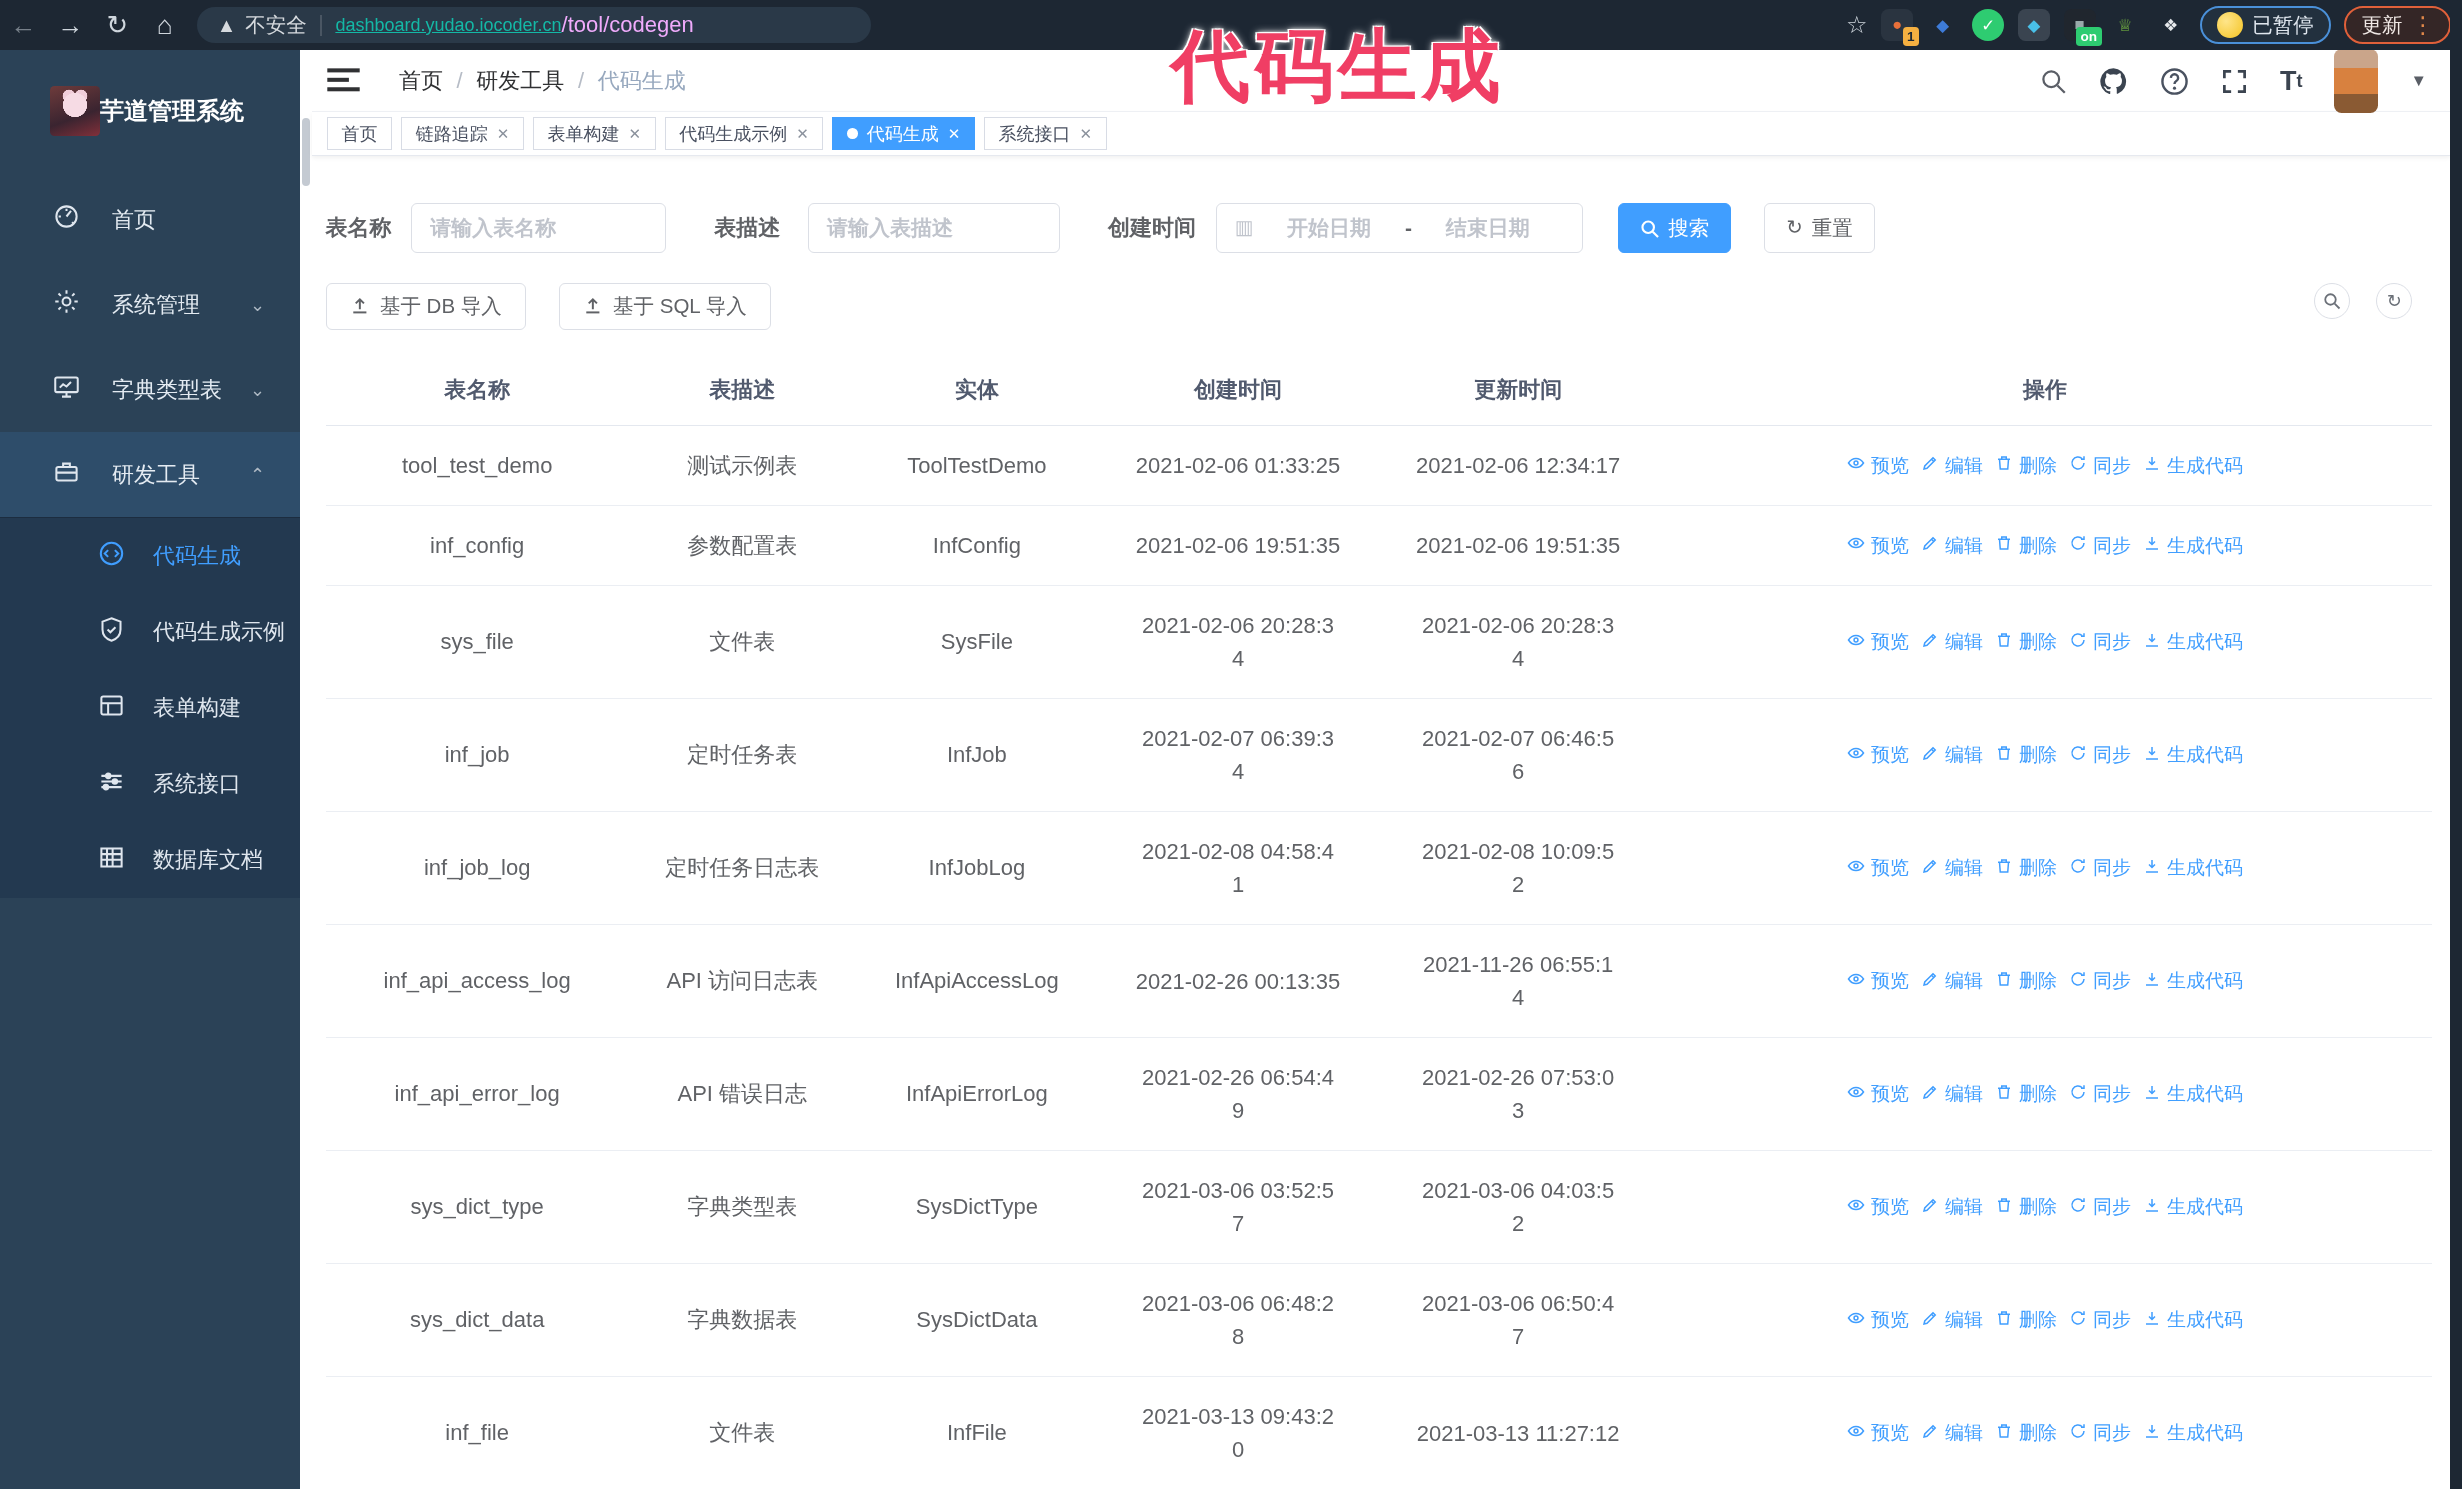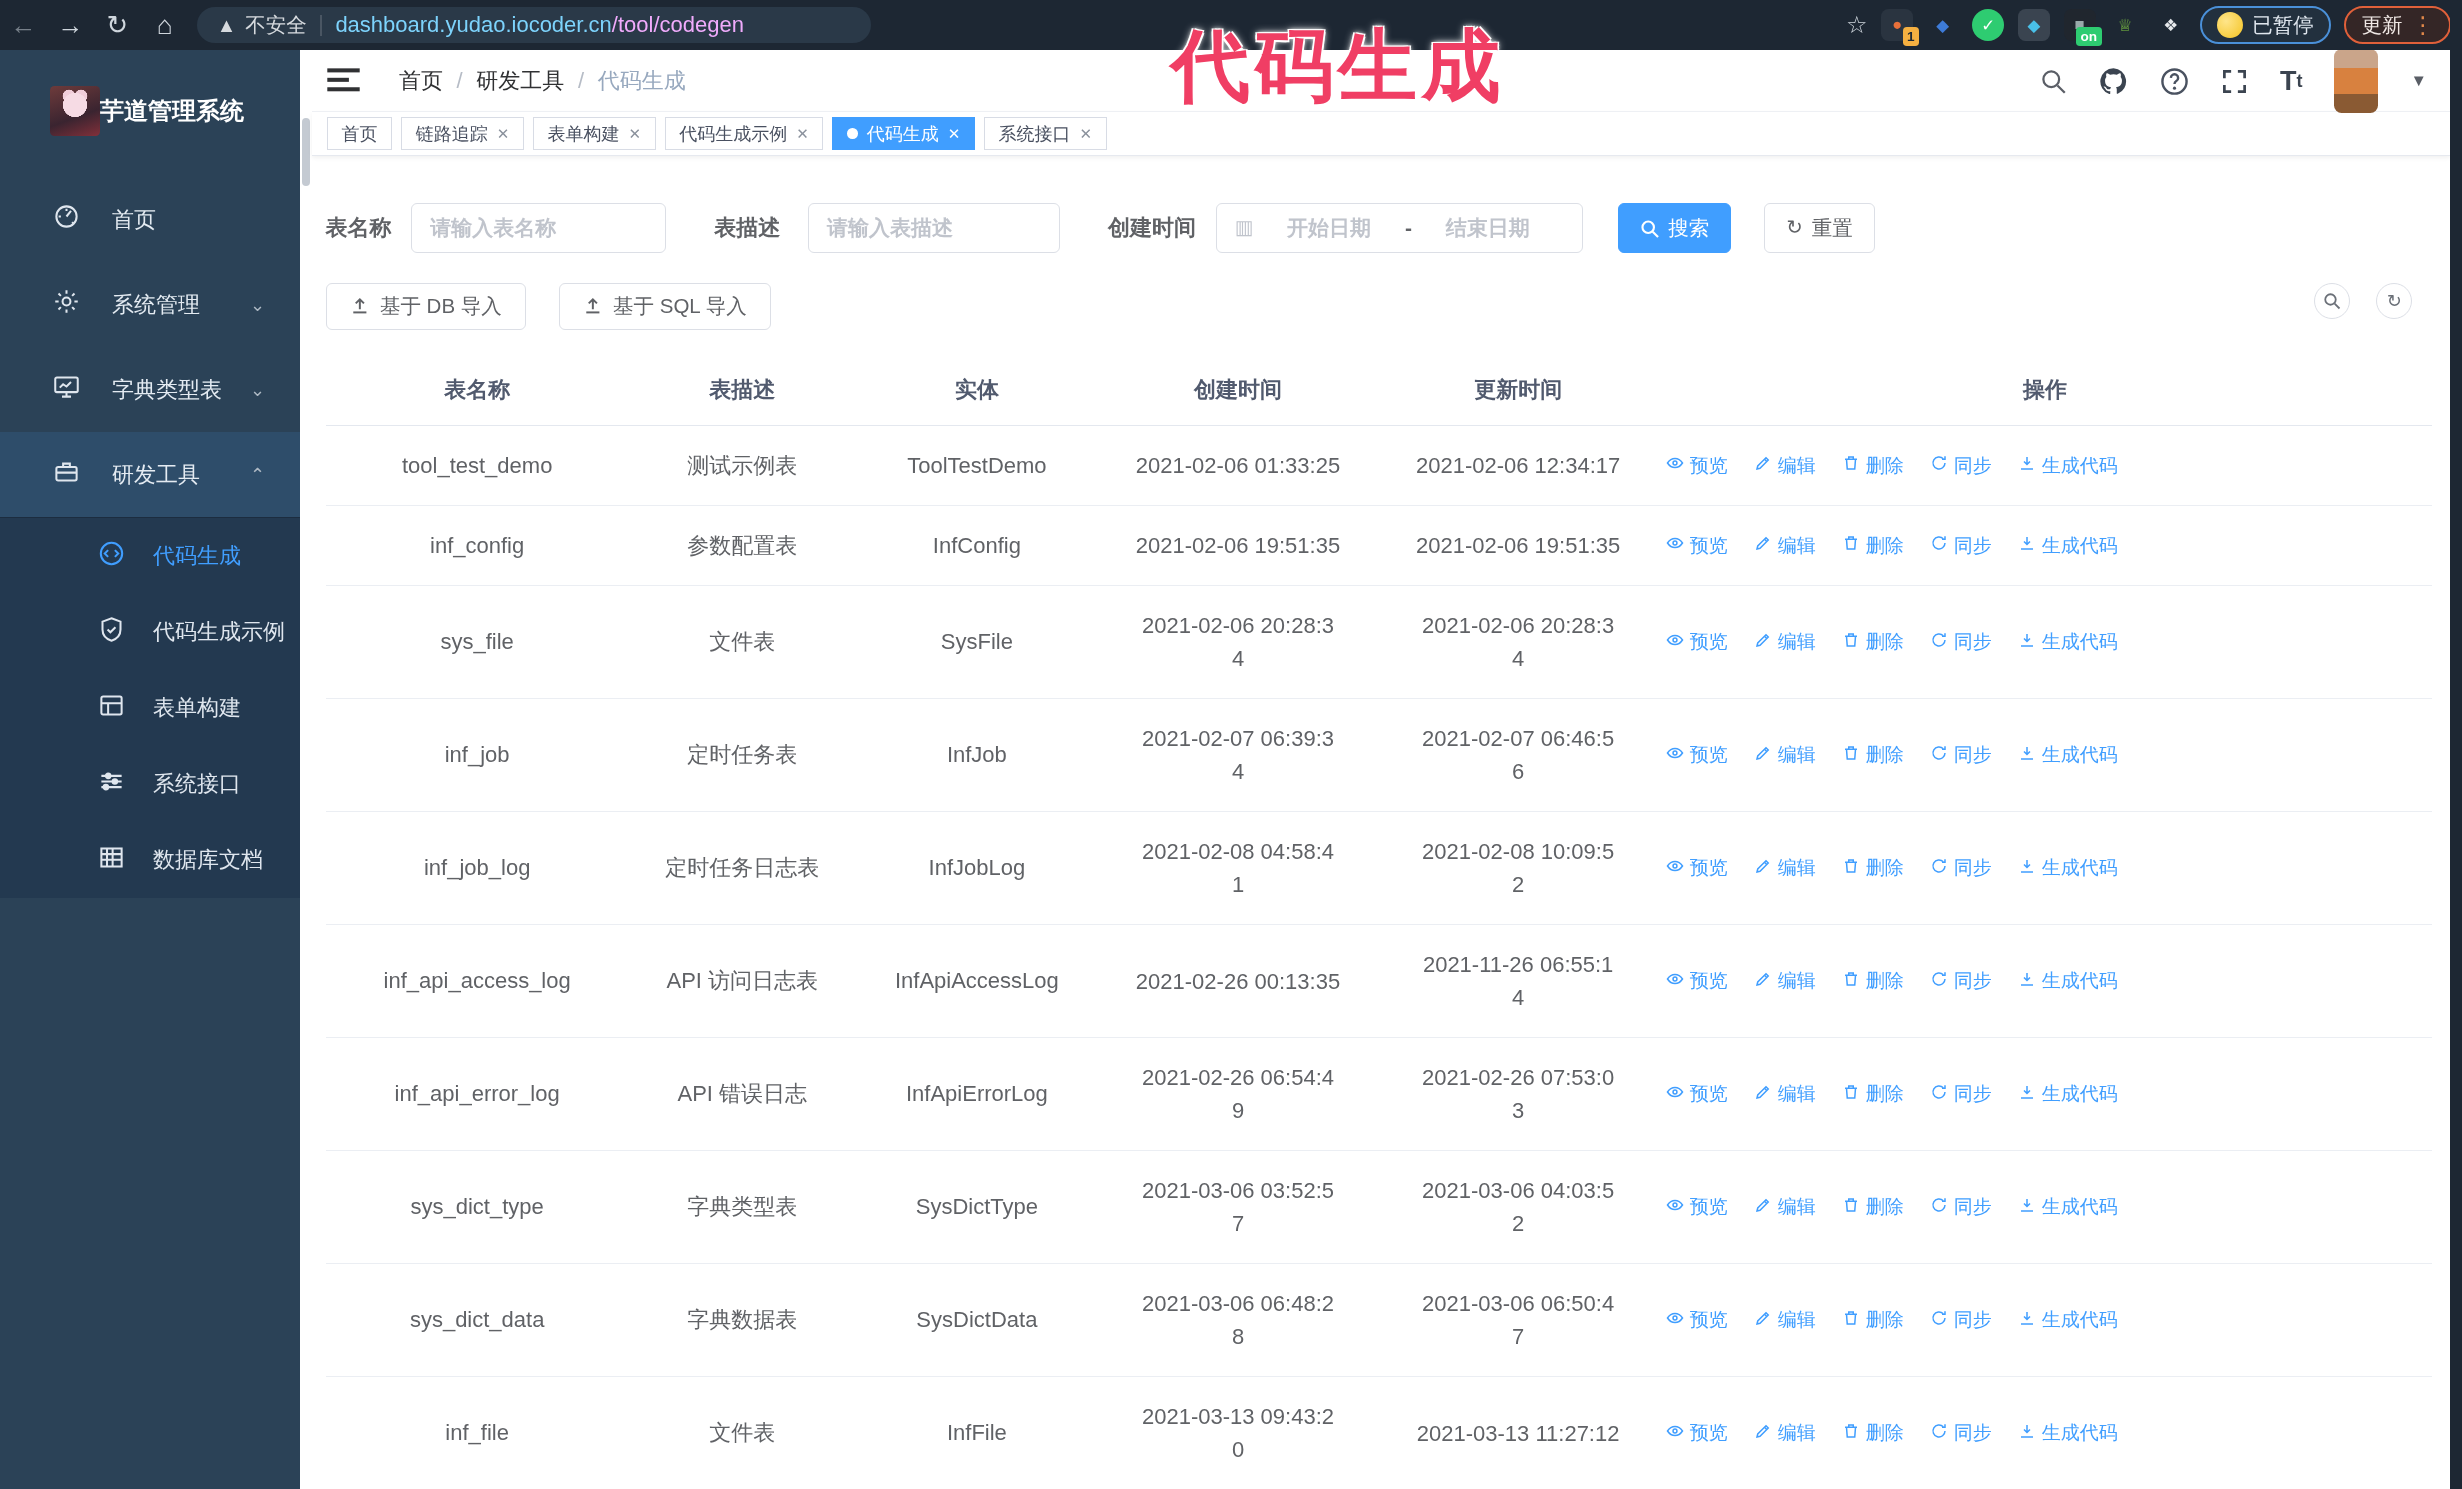--- a/index.html
+++ b/index.html
@@ -7,21 +7,21 @@
   .stage { position:relative; width:2462px; height:1490px; }
 
   
   .browser-bar { position:absolute; left:0; top:0; width:2462px; height:50px; background:#1d2733; display:flex; align-items:center; z-index:30; }
   .nav-ico { width:47px; text-align:center; font-size:26px; color:#cfd6dd; cursor:pointer; }
   .nav-ico.dim { color:#77808a; }
   .url-pill { margin-left:9px; width:674px; height:36px; background:#2a3948; border-radius:18px; display:flex; align-items:center; padding:0 19.7px; }
   .warn-ico { color:#d6dade; font-size:19.7px; margin-right:9px; }
   .sec-label { color:#d6dade; font-size:20.5px; margin-right:13.6px; }
   .url-sep { width:1.5px; height:21px; background:#4a5663; margin-right:13.6px; }
-  .url-host { color:#7dd3fc; font-size:22px; }
+  .url-host { color:#14b8a6; font-size:18px;text-decoration:underline; }
   .url-path { color:#f0abfc; font-size:22px; }
   .bar-right { position:absolute; right:10.6px; top:0; height:50px; display:flex; align-items:center; gap:13.6px; }
   .star { color:#cfd6dd; font-size:24px; }
   .ext { width:32px; height:32px; border-radius:7.6px; display:flex; align-items:center; justify-content:center; font-size:16.7px; position:relative; }
   .ext .badge { position:absolute; right:-6px; bottom:-4.5px; background:#f5b041; color:#1d2733; font-size:13.6px; line-height:1; padding:2.3px 4.5px; border-radius:3.8px; font-weight:bold; }
   .ext .badge.green { background:#2ecc71; color:#fff; }
   .pill { height:38px; border-radius:19px; display:flex; align-items:center; padding:0 15px; gap:9px; font-size:20.5px; }
   .pill.paused { border:2.3px solid #4a90d9; color:#dfe6ee; background:#22303e; }
   .pill.update { border:2.3px solid #e0603a; color:#f1e9e6; background:#342626; }
   .emoji-face { width:26px; height:26px; border-radius:50%; background:radial-gradient(circle at 35% 35%, #ffe58a, #f3c322); display:inline-block; }
@@ -100,21 +100,21 @@
   .tool-circles { position:absolute; right:18px; top:0; display:flex; gap:26px; }
   .circle-btn { width:36px; height:36px; border-radius:50%; border:1.5px solid #dcdfe6; color:#6b7078; display:flex; align-items:center; justify-content:center; font-size:18px; background:#fff; cursor:pointer; }
 
   
   table.grid { border-collapse:collapse; width:2106px; margin-top:26px; table-layout:fixed; }
   .grid th { font-size:22px; color:#515a6e; font-weight:bold; padding:19.7px 7.6px; border-bottom:1.5px solid #e4e8ef; text-align:center; }
   .grid td { font-size:22px; color:#606266; padding:23px 7.6px; border-bottom:1.5px solid #ebeef3; text-align:center; vertical-align:middle; }
   .grid td.dt { white-space:pre-line; line-height:33px; }
   .col-name{width:303px} .col-desc{width:227px} .col-entity{width:242px}
   .col-created{width:280px} .col-updated{width:280px} .col-actions{width:773px}
-  .actions { display:flex; gap:26px; }
+  .actions { display:flex; justify-content:center; gap:12px; }
   .act { color:#409eff; font-size:19px; cursor:pointer; display:flex; align-items:center; gap:6px; white-space:nowrap; }
   .act svg { flex:none; }
 </style>
 </head>
 <body>
 
 <div class="stage">
 
   <div class="browser-bar">
     <span class="nav-ico dim">←</span>

